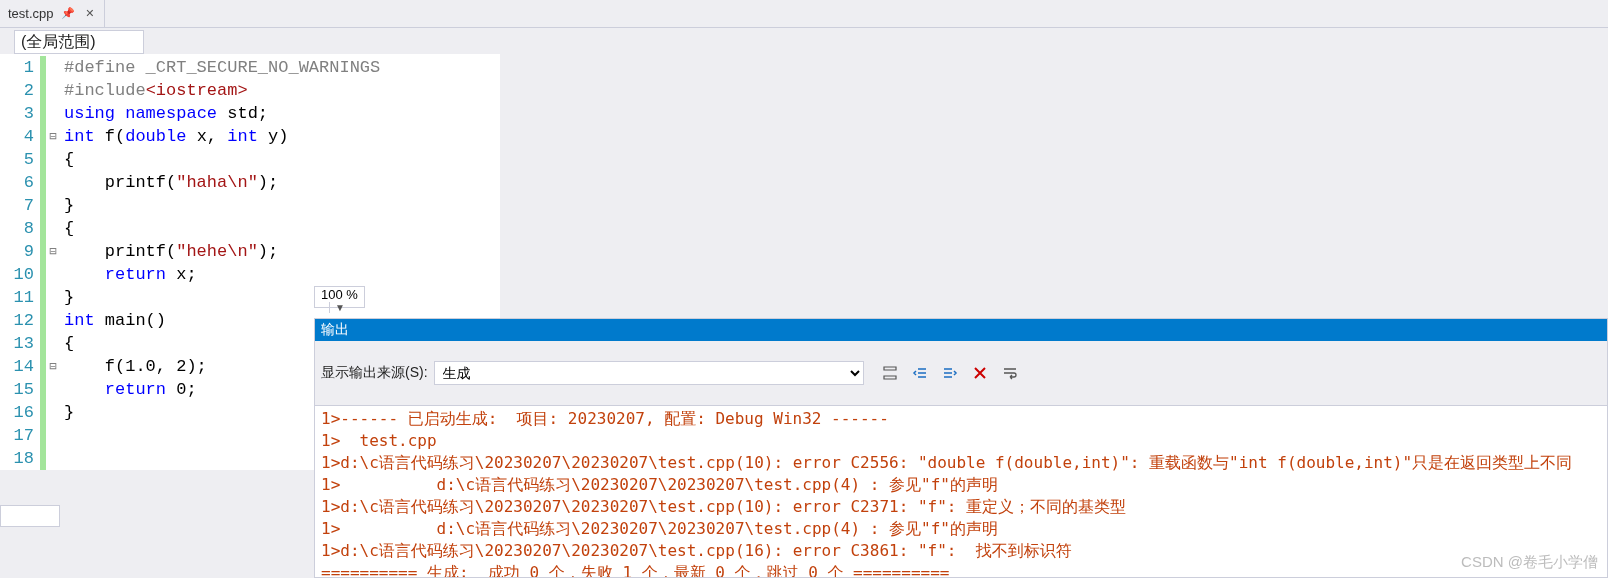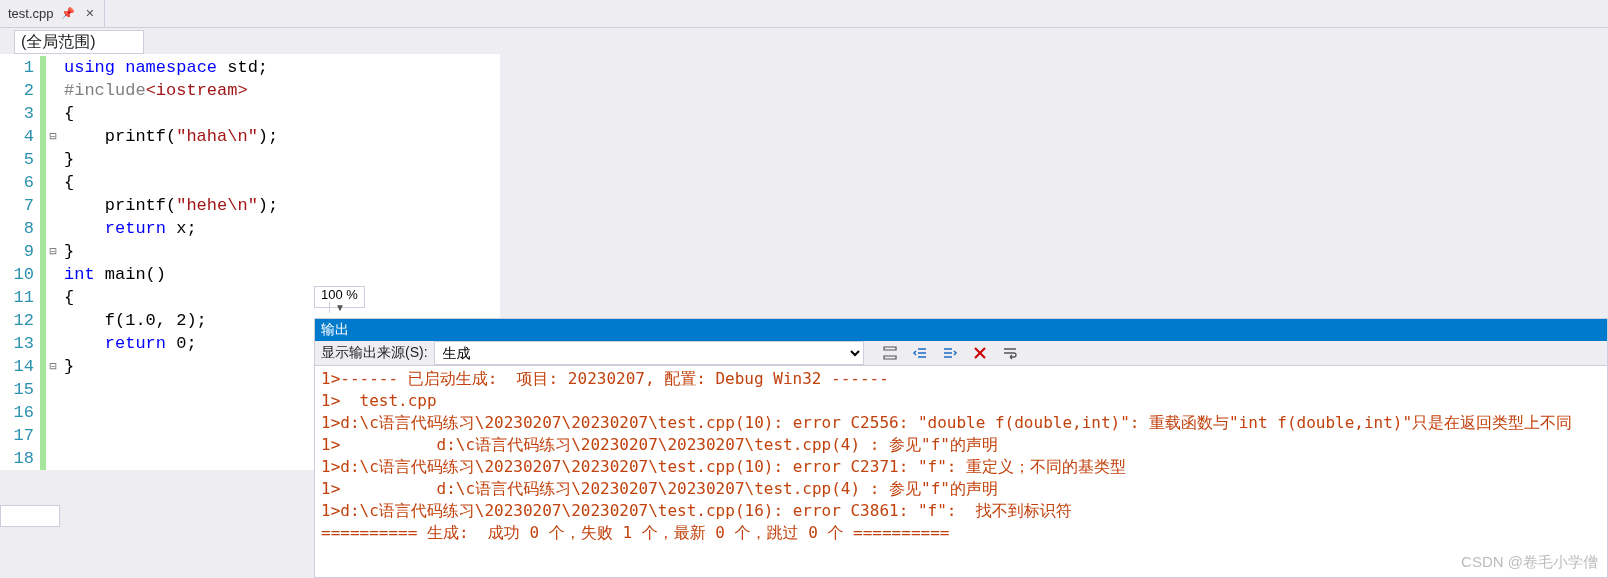--- a/index.html
+++ b/index.html
@@ -115,21 +115,21 @@
       color: #fff;
       padding: 2px 6px;
       font-size: 14px;
       height: 22px;
       display: flex;
       align-items: flex-start;
     }
     .output-toolbar {
       display: flex;
       align-items: center;
-      padding: 0 6px;
+      padding: 20px 6px;
       gap: 6px;
       border-bottom: 1px solid #cccedb;
       background: #eeeef2;
     }
     .output-toolbar .lbl { font-size: 14px; color: #222; }
     .output-toolbar select {
       font-size: 14px;
       width: 430px;
       height: 24px;
       border: 1px solid #cccedb;
@@ -234,22 +234,24 @@
       <div class="fold"></div>
       <div class="fold"></div>
       <div class="fold"></div>
       <div class="fold">⊟</div>
       <div class="fold"></div>
       <div class="fold"></div>
       <div class="fold"></div>
       <div class="fold"></div>
     </div>
   <div class="code" id="code">
+      <div class="line"><span class="dir">#define _CRT_SECURE_NO_WARNINGS</span></div>
+      <div class="line"><span class="dir">#include</span><span class="str">&lt;iostream&gt;</span></div>
       <div class="line"><span class="kw">using</span><span> </span><span class="kw">namespace</span><span> std;</span></div>
-      <div class="line"><span class="dir">#include</span><span class="str">&lt;iostream&gt;</span></div>
+      <div class="line"><span class="kw">int</span><span> f(</span><span class="kw">double</span><span> x, </span><span class="kw">int</span><span> y)</span></div>
       <div class="line"><span>{</span></div>
       <div class="line"><span>    printf(</span><span class="str">"haha\n"</span><span>);</span></div>
       <div class="line"><span>}</span></div>
       <div class="line"><span>{</span></div>
       <div class="line"><span>    printf(</span><span class="str">"hehe\n"</span><span>);</span></div>
       <div class="line"><span>    </span><span class="kw">return</span><span> x;</span></div>
       <div class="line"><span>}</span></div>
       <div class="line"><span class="kw">int</span><span> main()</span></div>
       <div class="line"><span>{</span></div>
       <div class="line"><span>    f(1.0, 2);</span></div>

